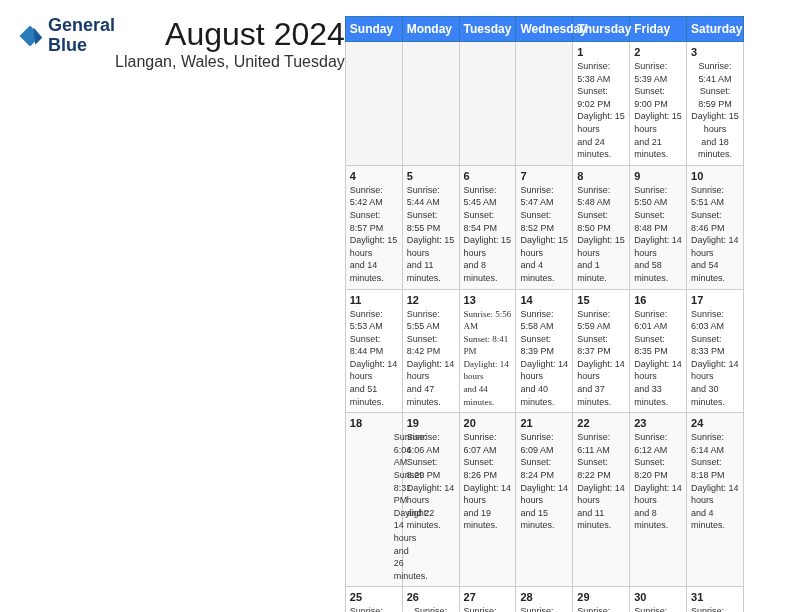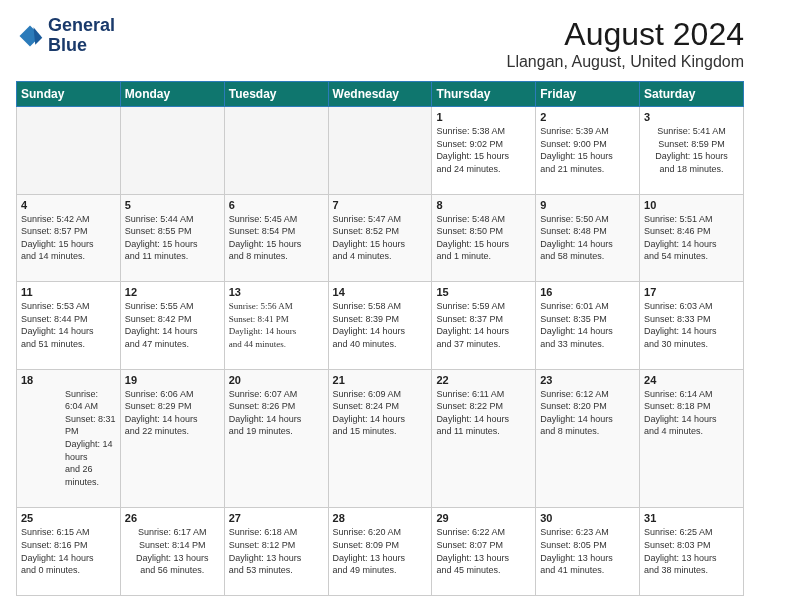--- a/index.html
+++ b/index.html
@@ -8,21 +8,21 @@
       background: #fff;
       width: 792px;
       height: 612px;
       overflow: hidden;
     }
     .page {
       width: 760px;
       height: 612px;
       padding: 16px;
       display: flex;
-      flex-direction: column;
+      flex-direction: row;
     }
     .header {
       display: flex;
       justify-content: space-between;
       align-items: flex-start;
       margin-bottom: 10px;
     }
     .logo {
       display: flex;
       align-items: center;
@@ -54,21 +54,21 @@
       color: #333;
     }
     .calendar {
       flex: 1;
       border: 1px solid #ccc;
       border-collapse: collapse;
       width: 100%;
       table-layout: fixed;
     }
     .calendar th {
-      background: #0f766e;
+      background: #3b82f6;
       color: #fff;
       font-size: 12px;
       font-weight: bold;
       padding: 5px 4px;
       text-align: left;
       border: 1px solid #2b7bba;
     }
     .calendar td {
       border: 1px solid #ccc;
       vertical-align: top;
@@ -120,21 +120,21 @@
         <polygon points="16,4 28,16 16,28 4,16" fill="#2b7bba"></polygon>
         <polygon points="20,6 30,18 22,26" fill="#1a5a9a"></polygon>
       </svg>
       <div class="logo-text">
         <span>General</span>
         <span>Blue</span>
       </div>
     </div>
     <div class="title-block">
       <div class="month-year">August 2024</div>
-      <div class="location">Llangan, August, United Kingdom</div>
+      <div class="location">Llangan, Wales, United Tuesday</div>
     </div>
   </div>
 
   <table class="calendar">
     <thead>
       <tr>
         <th>Sunday</th>
         <th>Monday</th>
         <th>Tuesday</th>
         <th>Wednesday</th>

